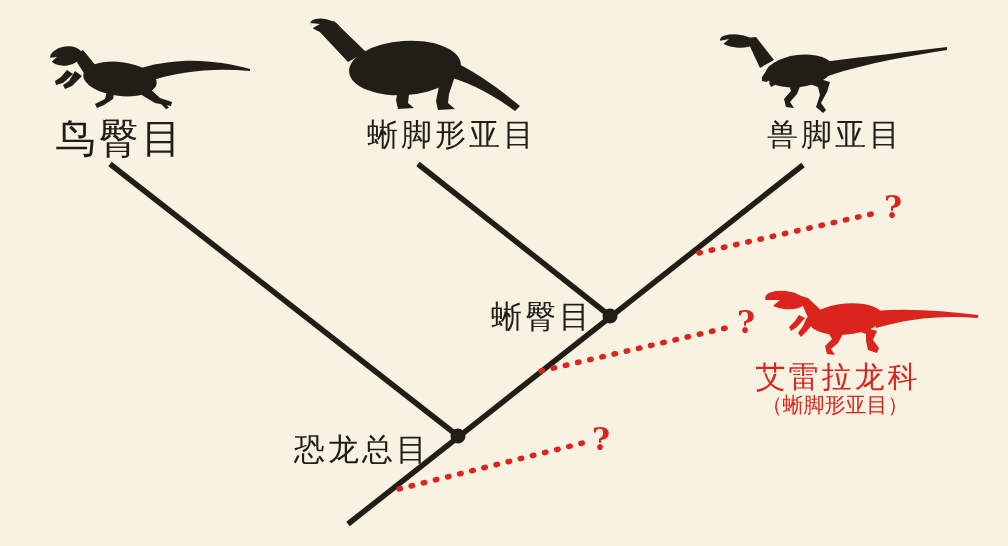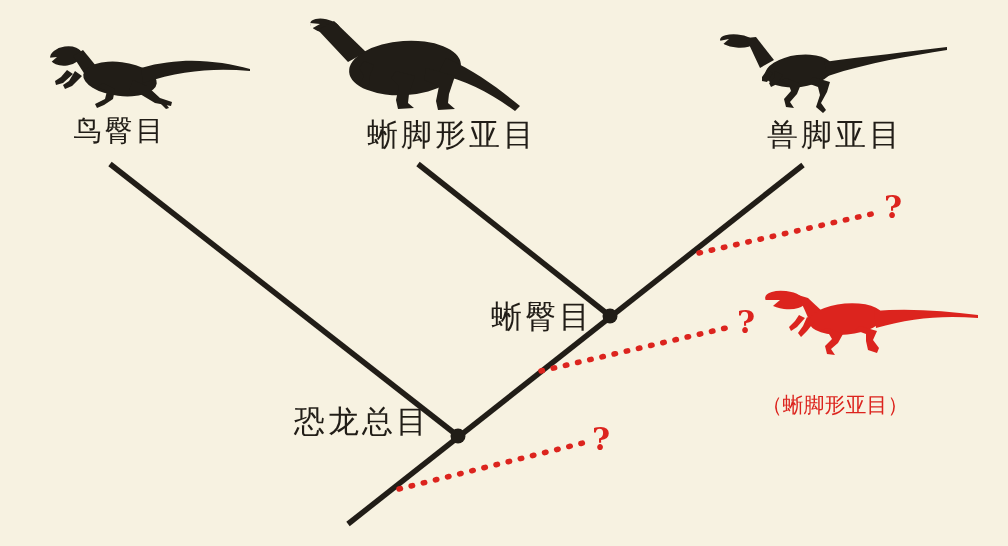--- a/index.html
+++ b/index.html
@@ -115,22 +115,23 @@
       <ellipse cx="84" cy="34" rx="37" ry="15.5" transform="rotate(-5 84 34)"></ellipse>
       <path d="M112,26 C148,23 182,26 216,30 L216,33 C180,30 148,33 114,43 Z"></path>
       <polygon points="98,41 115,46 111,55 117,63 115,68 106,65 104,56 104,49 93,45"></polygon>
       <polygon points="66,43 81,49 76,58 69,64 73,70 65,69 63,61 70,54 67,49 59,45"></polygon>
       <polygon points="45,32 53,36 45,46 39,52 36,48 41,41"></polygon>
       <polygon points="37,30 43,33 35,42 29,46 27,42 33,36"></polygon>
     </g>
     <polygon points="2,15 18,15 5,26" style="fill:var(--background)"></polygon>
   </svg>
 
-  <div class="label" style="left:120px;top:116px;font-size:28px">鸟臀目</div>
+  <div class="label" style="left:120px;top:116px;font-size:40px">鸟臀目</div>
   <div class="label" style="left:835px;top:117px">兽脚亚目</div>
   <div class="label" style="left:452px;top:117px">蜥脚形亚目</div>
 
   <div class="label" style="left:542px;top:299px">蜥臀目</div>
-  <div class="label" style="left:362px;top:404px">恐龙总目</div>
+  <div class="label" style="left:362px;top:432px">恐龙总目</div>
 
+  <div class="label red" style="left:838px;top:360px;font-size:30px">艾雷拉龙科</div>
   <div class="label red small" style="left:835px;top:394px">（蜥脚形亚目）</div>
 
 </div>
 
 </body></html>

